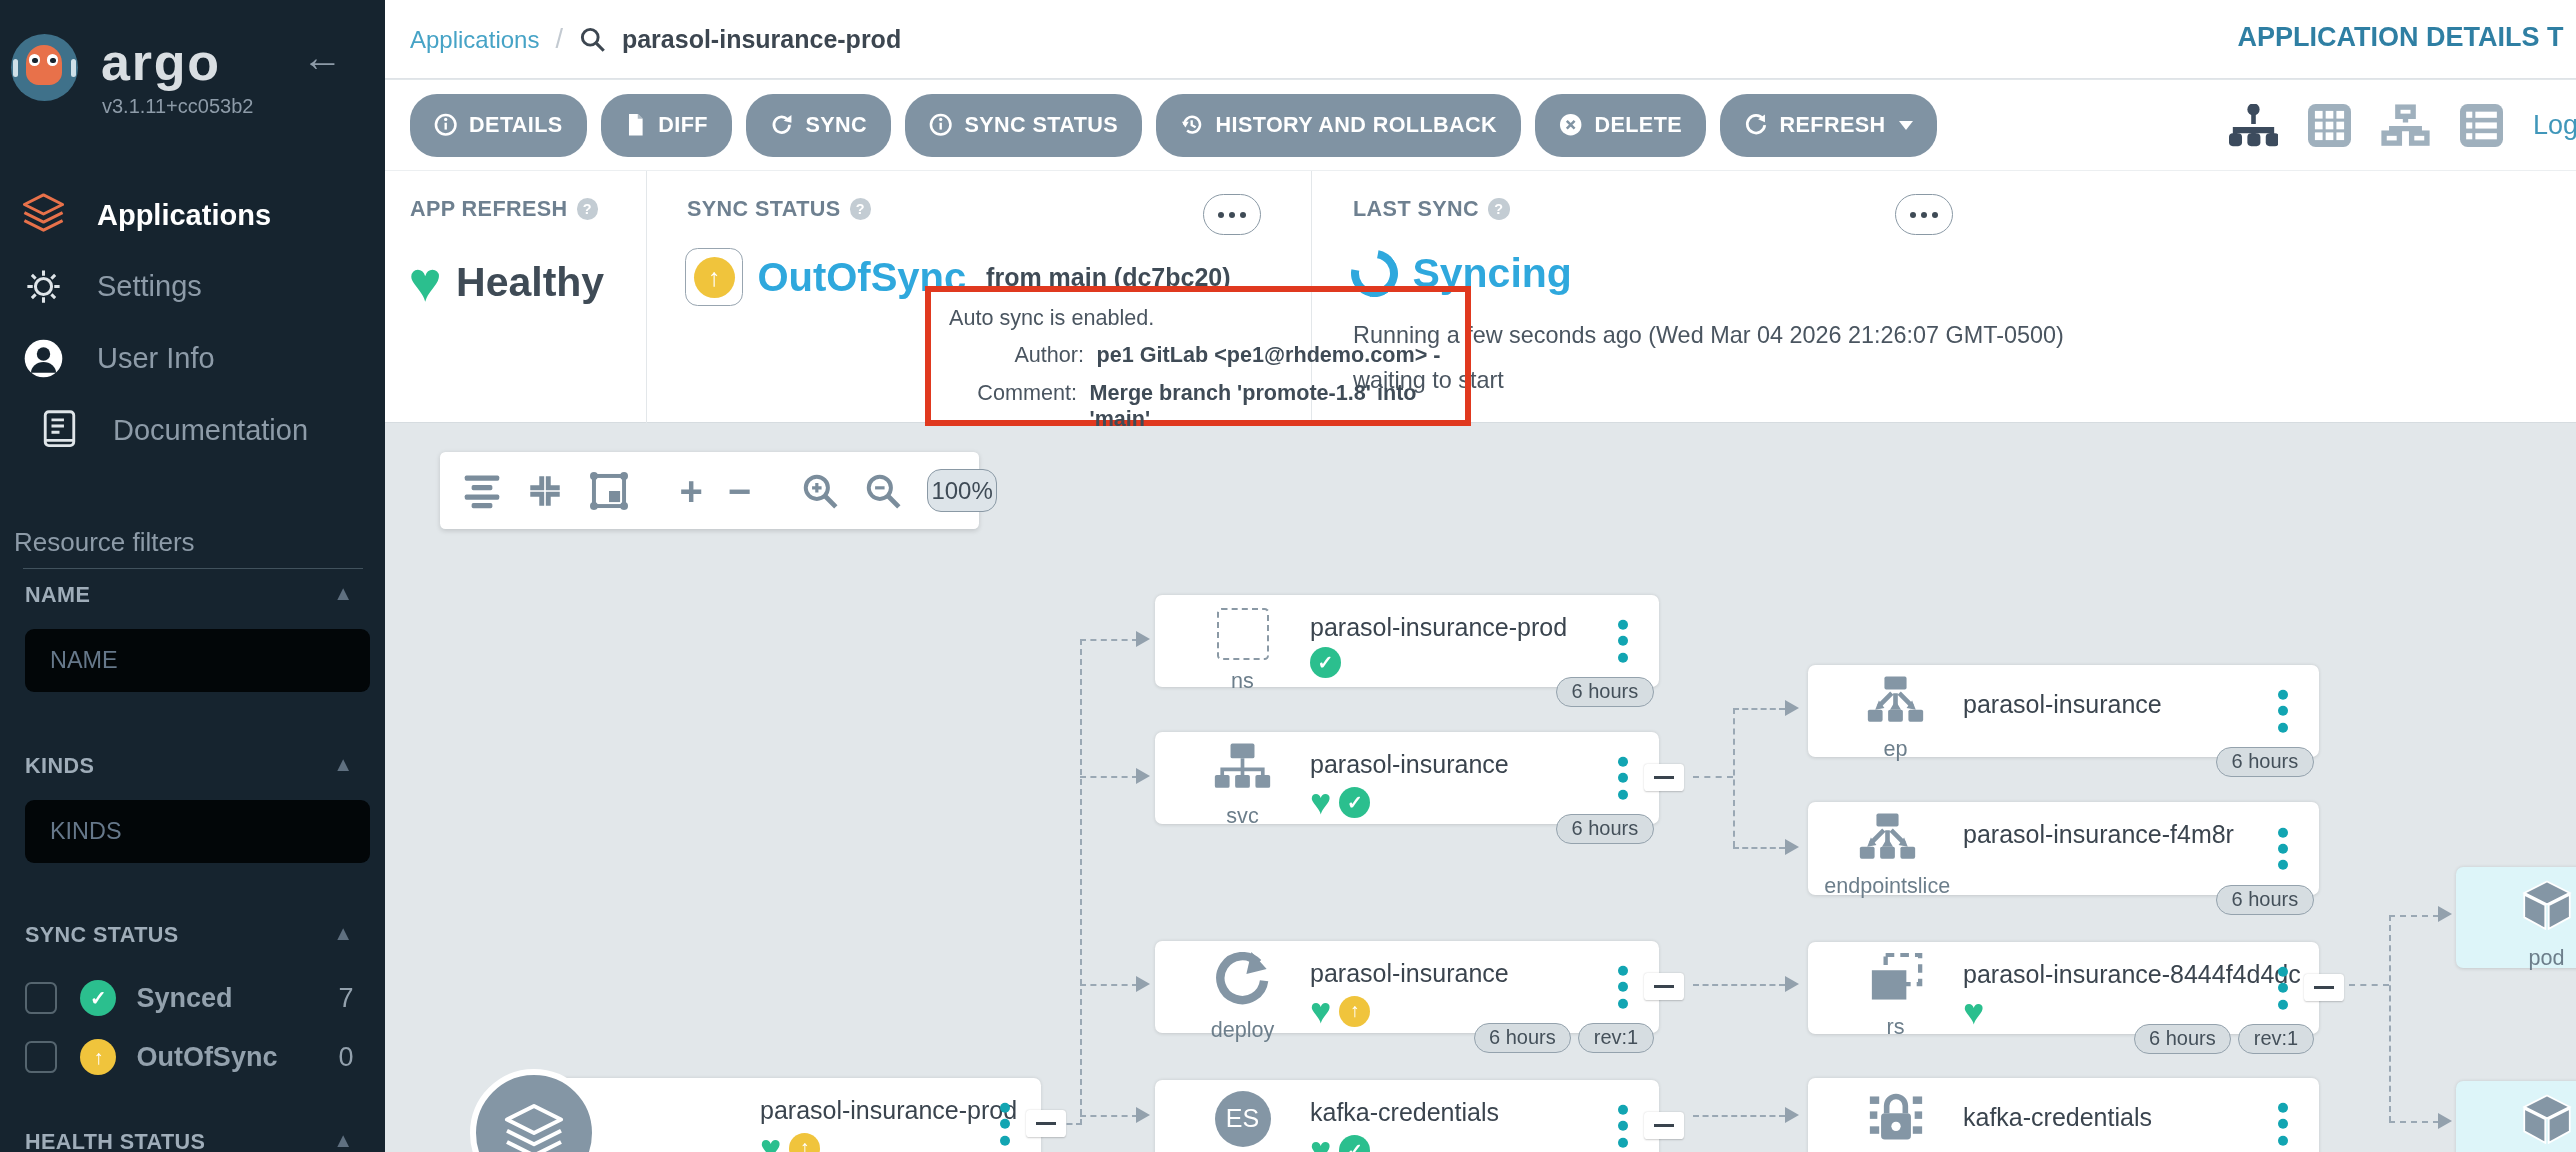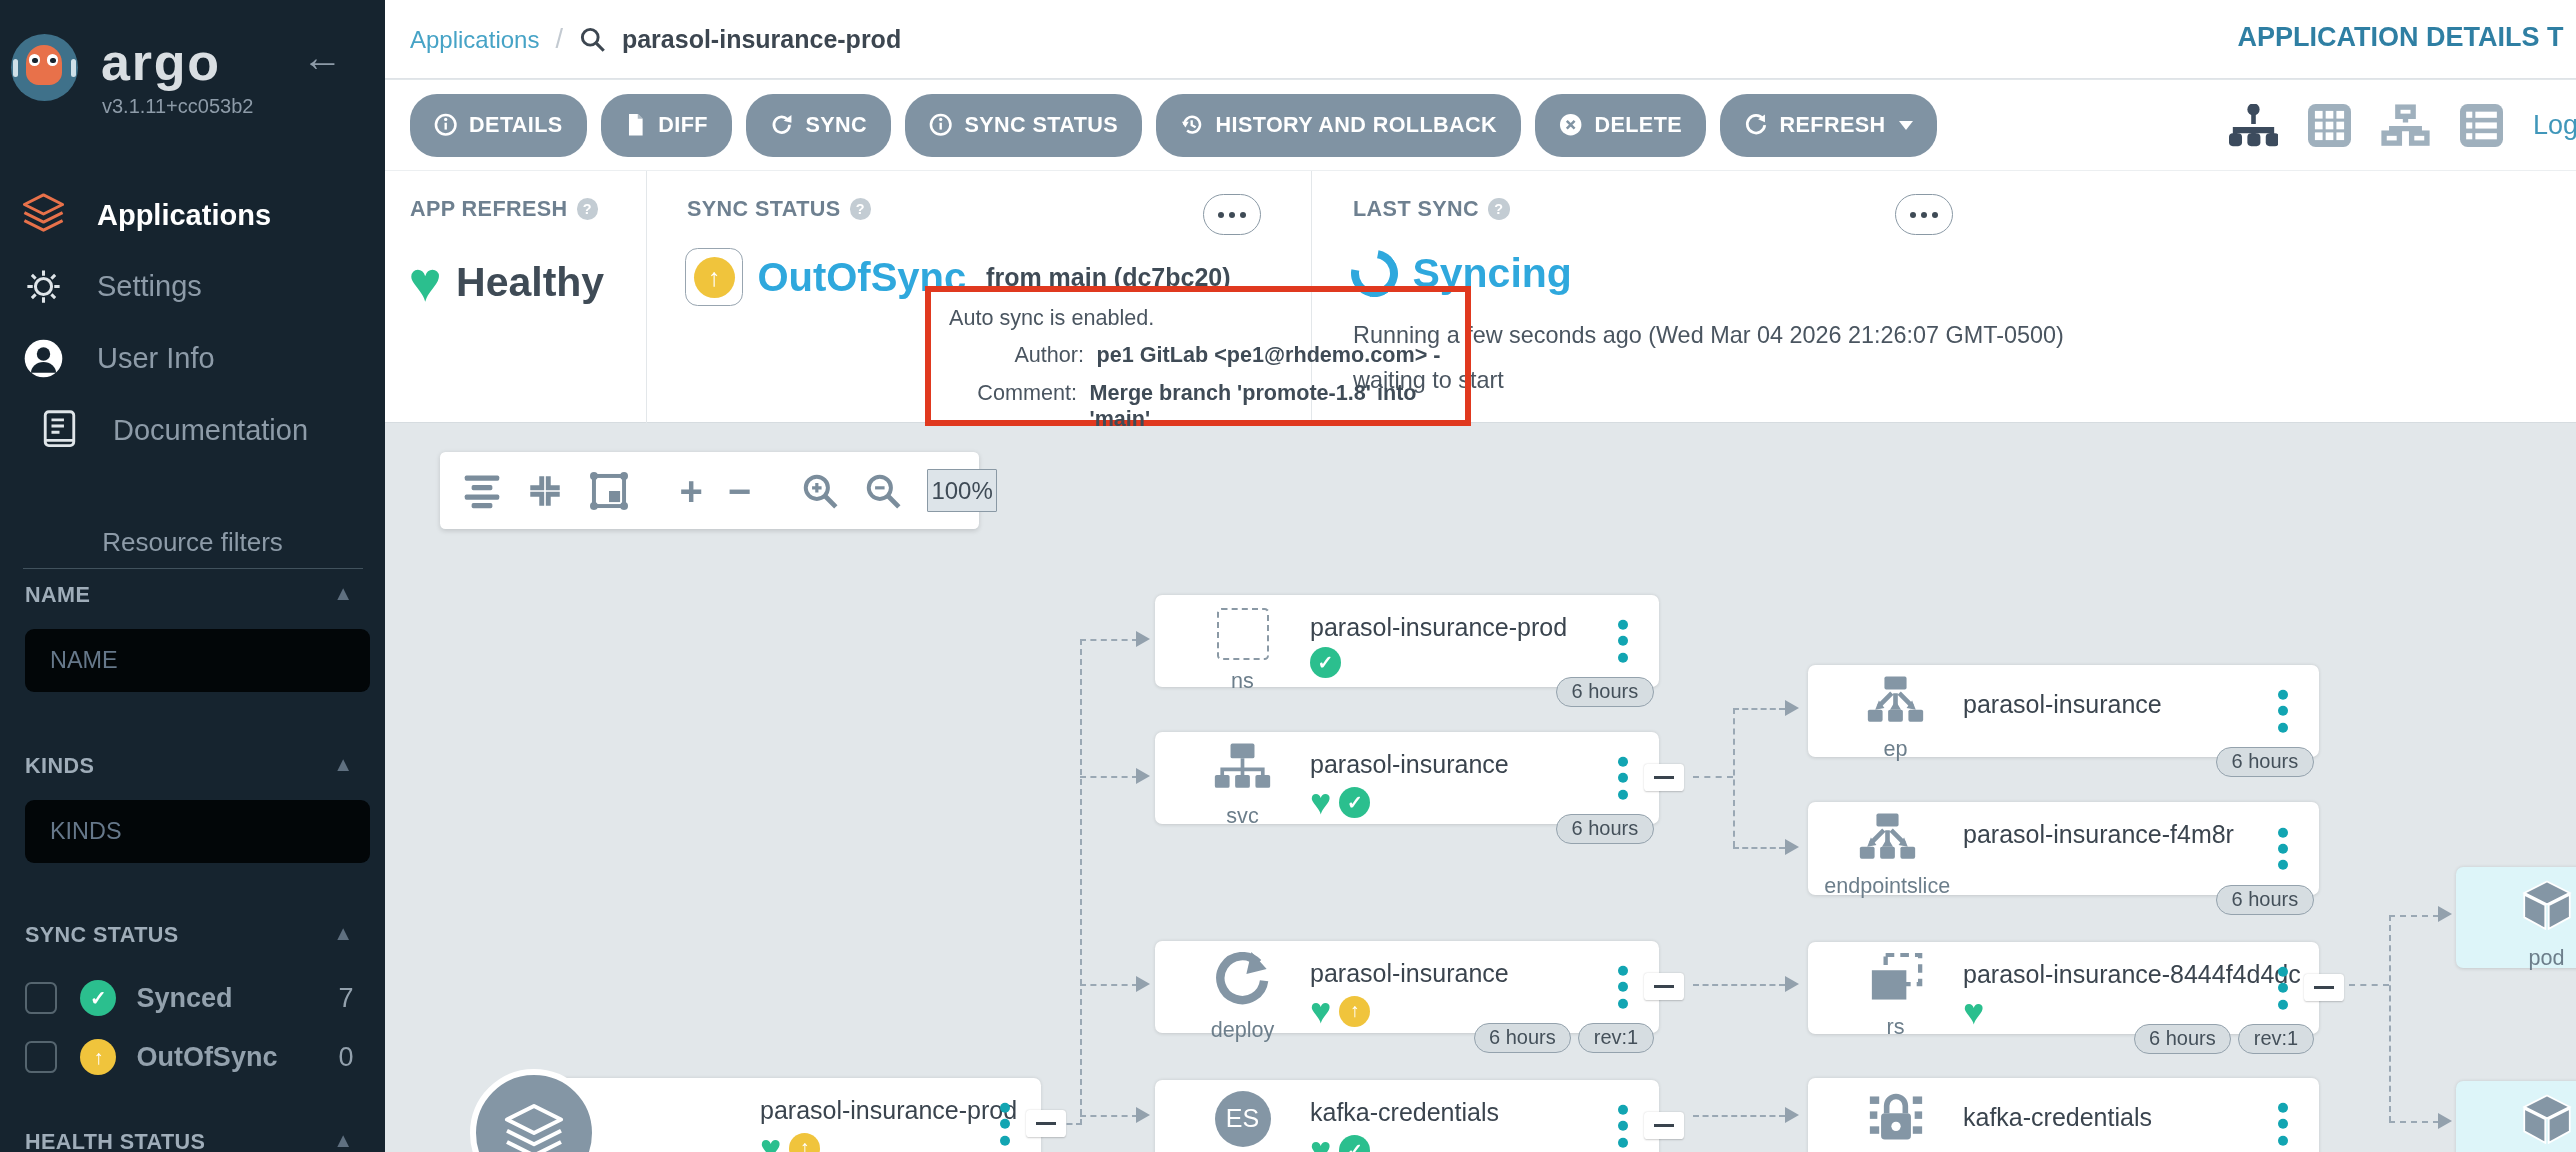--- a/index.html
+++ b/index.html
@@ -15,21 +15,21 @@
   .logo-eye::after { content:""; position:absolute; left:3.6px; top:3.6px; width:5.4px; height:5.4px; background:#16242f; border-radius:50%; }
   .logo-bar { position:absolute; top:25px; width:5.4px; height:18px; background:#cfe0e8; border-radius:2.7px; }
   .brand { position:absolute; left:101px; top:32px; font-size:52px; font-weight:bold; color:#d9dee2; letter-spacing:1.8px; }
   .version { position:absolute; left:102px; top:95px; font-size:20px; color:#8d9ba8; }
 
   .menu-item { position:absolute; left:0; width:385px; height:67px; display:flex; align-items:center; cursor:pointer; }
   .menu-icon { width:50px; margin-left:18px; display:flex; justify-content:center; }
   .menu-label { margin-left:29px; font-size:29px; color:#8d9ba8; font-weight:500; }
   .menu-item.active .menu-label { color:#ffffff; font-weight:bold; }
 
-  .filters-title { position:absolute; left:0; top:527px; width:385px; text-align:center; font-size:26px; color:#8d9ba8; }
+  .filters-title { position:absolute; left:14px; top:527px; width:385px; font-size:26px; color:#8d9ba8; }
   .filters-rule { position:absolute; left:23.4px; top:568px; width:340px; border-top:1.8px solid #41525d; }
   .f-label { position:absolute; left:25px; font-size:21.6px; font-weight:bold; color:#9fadb9; letter-spacing:0.4px; }
   .f-collapse { position:absolute; right:32px; font-size:20px; color:#5f7080; cursor:pointer; }
   .f-input { position:absolute; left:25px; width:345px; height:63px; background:#020608; border:none; border-radius:9px;
              color:#c6d0d8; font-size:23.4px; padding:0 25px; font-family:"Liberation Sans", sans-serif; }
   .f-input::placeholder { color:#66788a; }
 
   .opt-row { position:absolute; left:25px; width:334px; height:50px; display:flex; align-items:center; }
   .cb { width:32px; height:32px; border:2.7px solid #55656f; border-radius:6.3px; cursor:pointer; flex:none; }
   .opt-ic { width:36px; height:36px; border-radius:50%; margin-left:23.4px; display:flex; align-items:center; justify-content:center;
@@ -79,21 +79,21 @@
   .anno-key { width:153px; text-align:right; font-size:21.6px; color:#4a5560; }
   .anno-val { margin-left:12.6px; font-size:21.6px; font-weight:bold; color:#3f4b56; }
 
   
   #graph { position:absolute; left:-385px; top:422px; width:2576px; height:730px; }
   #controls { position:absolute; left:440px; top:30px; width:539px; height:77px; background:#fff; border-radius:5.4px;
               box-shadow:0 1.8px 5.4px rgba(0,0,0,.14); display:flex; align-items:center; padding:0 23.4px; gap:25px; }
   .ctl-ic { display:flex; align-items:center; justify-content:center; cursor:pointer; }
   .ctl-glyph { font-size:40px; color:#7b8d9c; font-weight:bold; line-height:1; cursor:pointer; }
   .ctl-div { width:0.9px; height:54px; background:#dfe4e8; }
-  .zoom-input { width:70px; height:43px; border:1.8px solid #8a99a5; border-radius:1px; background:#dde4e9;
+  .zoom-input { width:70px; height:43px; border:1.8px solid #8a99a5; border-radius:14px; background:#dde4e9;
                 font-size:24px; color:#3f4b56; text-align:center; font-family:"Liberation Sans",sans-serif; }
 
   .dash-h { position:absolute; border-top:2.7px dashed #9aa8b4; }
   .dash-v { position:absolute; border-left:2.7px dashed #9aa8b4; }
   .arr { position:absolute; width:0; height:0; border-top:8px solid transparent; border-bottom:8px solid transparent; border-left:14.4px solid #93a1ad; }
 
   .node { position:absolute; background:#fff; border-radius:7.2px; box-shadow:0 0.9px 3.6px rgba(0,0,0,.13); cursor:pointer; }
   .node.pod { background:#ddf5f9; }
   .icon-wrap { position:absolute; left:41px; top:10.8px; width:93px; text-align:center; }
   .kind { margin-top:8px; font-size:21.6px; color:#6c7e8b; }

